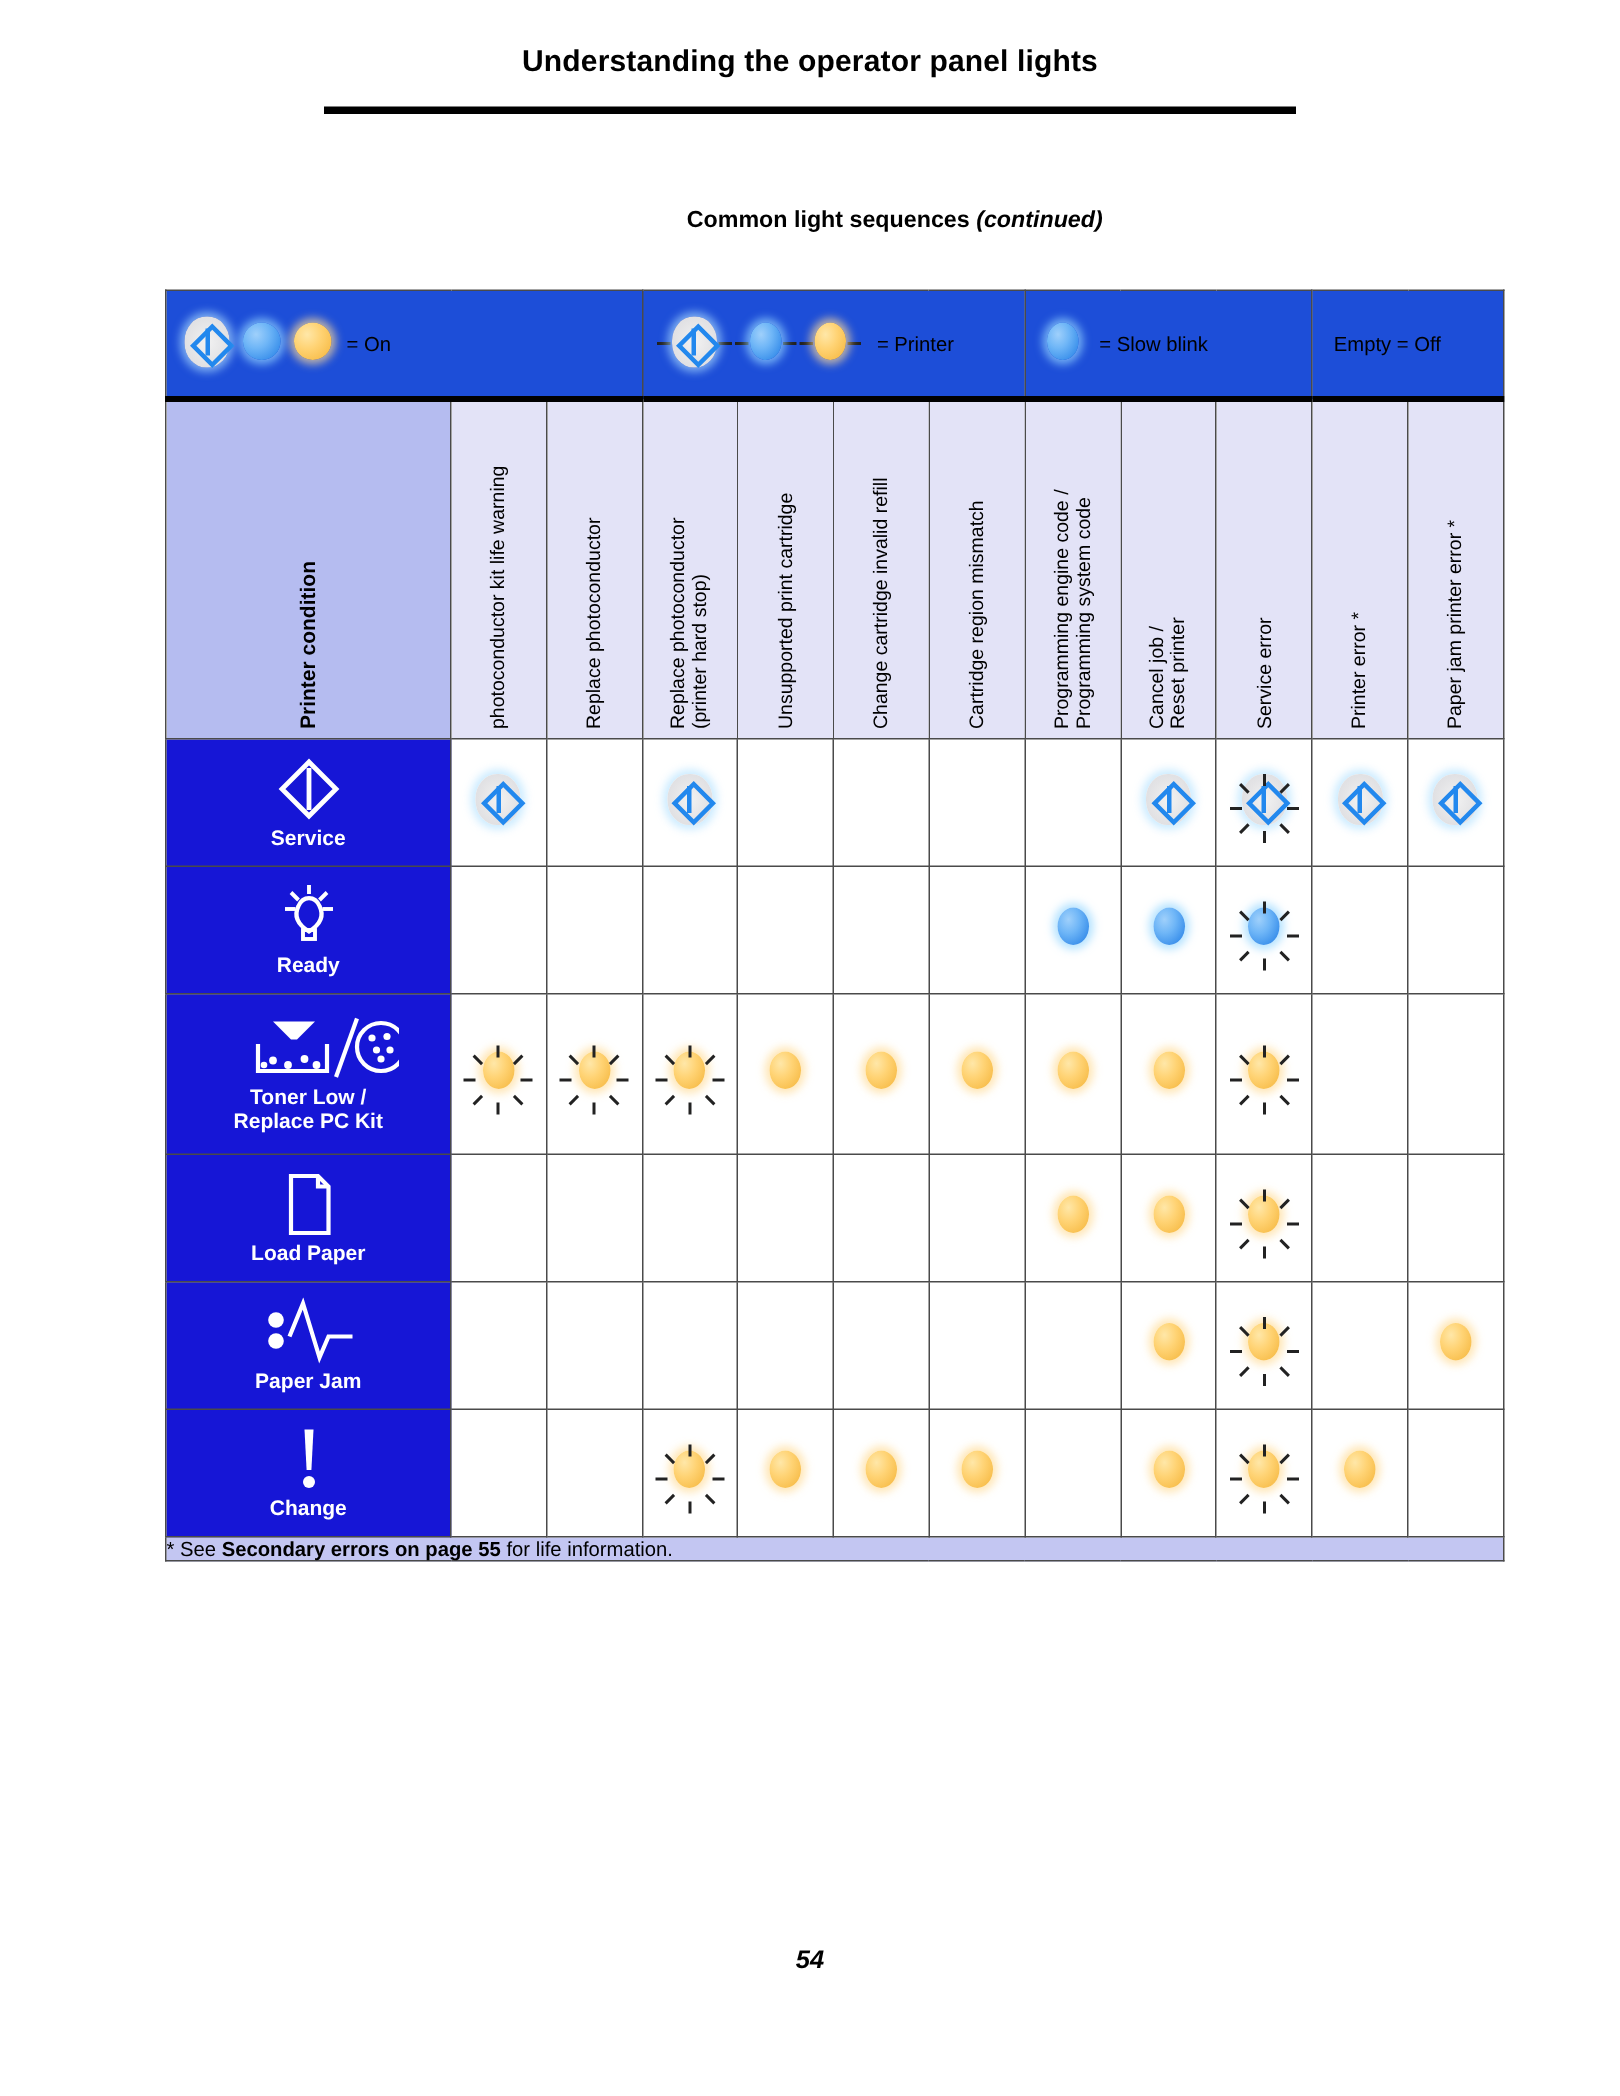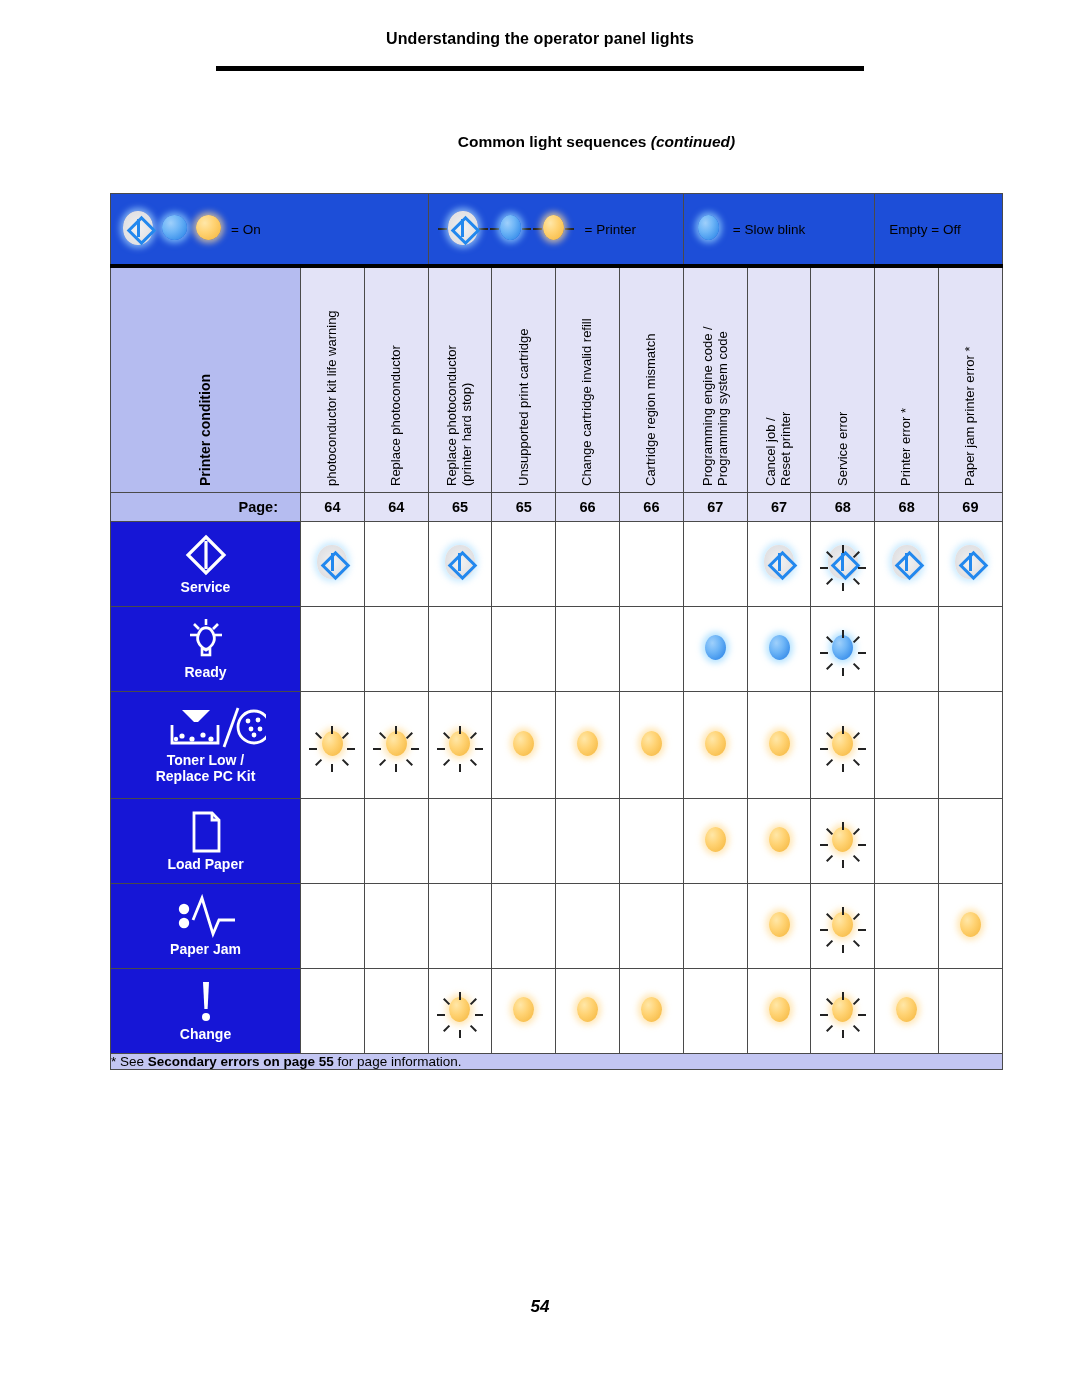--- a/index.html
+++ b/index.html
@@ -16,21 +16,21 @@
     overflow: hidden;
   }
 
   
   .page-header {
     padding-top: 30px;
     text-align: center;
   }
   .page-header h1 {
     margin: 0;
-    font-size: 16px;
+    font-size: 20px;
     font-weight: bold;
     letter-spacing: .1px;
   }
   .header-rule {
     margin: 18px auto 0 auto;
     width: 648px;
     height: 5px;
     background: #000000;
   }
 
@@ -375,34 +375,20 @@
             <div class="vlabel">Service error</div>
           </td>
         <td class="colhead">
             <div class="vlabel">Printer error *</div>
           </td>
         <td class="colhead">
             <div class="vlabel">Paper jam printer error *</div>
           </td>
       </tr>
 
-      <tr class="pagerow">
-        <td class="pagelabel">Page:</td>
-        <td>64</td>
-        <td>64</td>
-        <td>65</td>
-        <td>65</td>
-        <td>66</td>
-        <td>66</td>
-        <td>67</td>
-        <td>67</td>
-        <td>68</td>
-        <td>68</td>
-        <td>69</td>
-      </tr>
 
       </tbody>
       <tbody id="rows-host">
         <tr class="r-continue">
           <td class="cond-cell">
             <div class="cond-icon">
               <svg class="cicon" width="46" height="46" viewBox="0 0 46 46">
                 <polygon points="23,5 41,23 23,41 5,23" stroke="#fff" fill="none" stroke-width="3.2" stroke-linejoin="miter"></polygon>
                 <line x1="23" y1="9" x2="23" y2="37" stroke="#fff" fill="none" stroke-width="3.2"></line>
               </svg>
@@ -706,20 +692,20 @@
           <td class="state-cell"><span class="cellmark">
               <span class="lamp"><span class="bulb amber"></span></span>
             </span></td>
           <td class="state-cell"><span class="cellmark"></span></td>
         </tr>
       </tbody>
 
       <tbody>
         <tr class="footnote">
         <td colspan="12">
-          <span>* See </span><b>Secondary errors on page 55</b><span> for page information.</span>
+          <span>* See </span><b>Secondary errors on page 55</b><span> for life information.</span>
         </td>
       </tr>
     </tbody>
   </table>
 </div>
 
 <div class="folio">54</div>
 
 </body></html>

